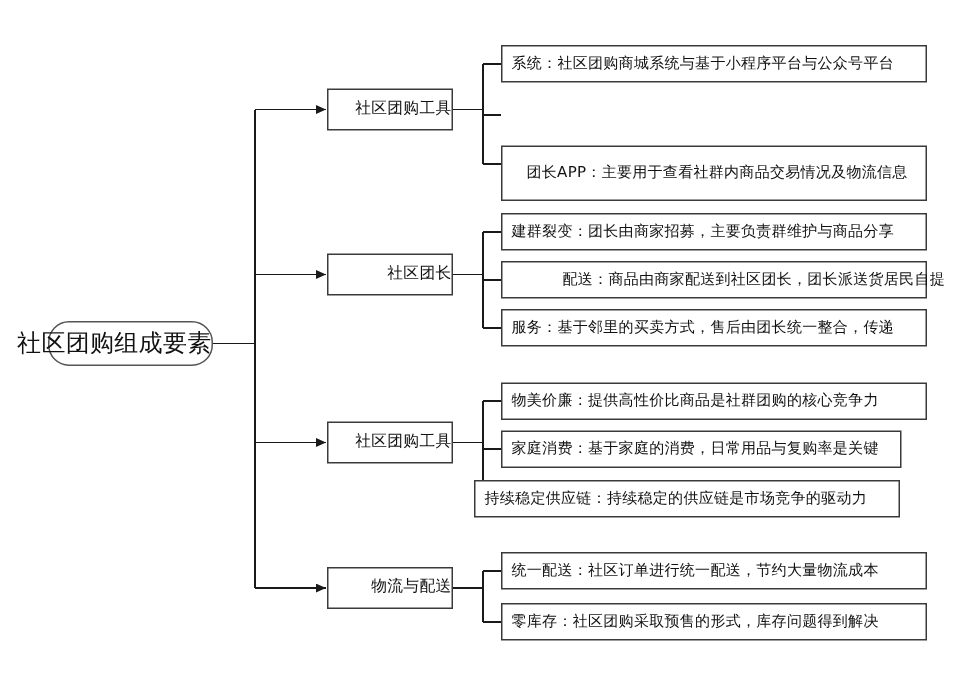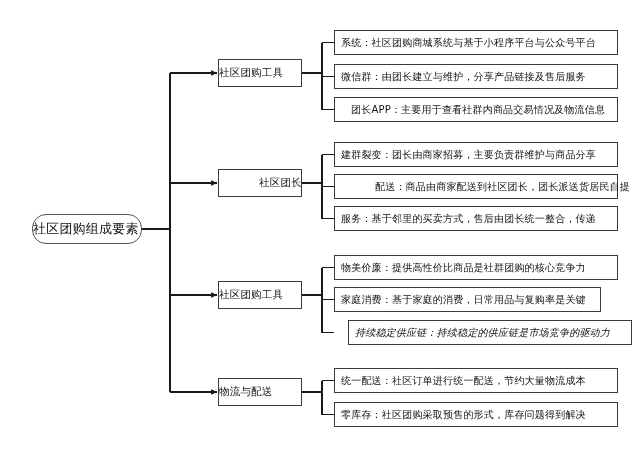--- a/index.html
+++ b/index.html
@@ -26,30 +26,30 @@
     height: 449px;
     pointer-events: none;
   }
   .node {
     position: absolute;
     box-sizing: border-box;
     background: #ffffff;
     border: 1px solid #3a3a3a;
     display: flex;
     align-items: center;
-    justify-content: flex-start;
+    justify-content: flex-end;
     color: #111111;
     line-height: 1.1;
     white-space: nowrap;
     letter-spacing: 0.2px;
   }
   .node.root {
     border-color: #555555;
     border-width: 1px;
-    font-size: 13px;
+    font-size: 16px;
     border-radius: 14px;
   }
   .node.branch {
     font-size: 10.5px;
   }
   .node.leaf {
     font-size: 10px;
     justify-content: flex-start;
     padding: 0 6px;
   }
@@ -110,44 +110,41 @@
   <div class="node branch" style="left:218px; top:281px; width:84px; height:28px;">
     <span class="node-label">社区团购工具</span>
   </div>
   <div class="node branch" style="left:218px; top:378px; width:84px; height:28px;">
     <span class="node-label">物流与配送</span>
   </div>
 
   <div class="node leaf" style="left:334px; top:30px; width:284px; height:25px;">
     <span class="node-label">系统：社区团购商城系统与基于小程序平台与公众号平台</span>
   </div>
-  <div class="node leaf" style="left:334px; top:64px; width:284px; height:25px;">
-    <span class="node-label">微信群：由团长建立与维护，分享产品链接及售后服务</span>
-  </div>
-  <div class="node leaf" style="left:334px; top:97px; width:284px; height:25px;padding-left:16px;">
+  <div class="node leaf" style="left:334px; top:97px; width:284px; height:37px;padding-left:16px;">
     <span class="node-label">团长APP：主要用于查看社群内商品交易情况及物流信息</span>
   </div>
 
   <div class="node leaf" style="left:334px; top:142px; width:284px; height:25px;">
     <span class="node-label">建群裂变：团长由商家招募，主要负责群维护与商品分享</span>
   </div>
   <div class="node leaf" style="left:334px; top:174px; width:284px; height:25px;padding-left:40px;">
     <span class="node-label">配送：商品由商家配送到社区团长，团长派送货居民自提</span>
   </div>
   <div class="node leaf" style="left:334px; top:206px; width:284px; height:25px;">
     <span class="node-label">服务：基于邻里的买卖方式，售后由团长统一整合，传递</span>
   </div>
 
   <div class="node leaf" style="left:334px; top:255px; width:284px; height:25px;">
     <span class="node-label">物美价廉：提供高性价比商品是社群团购的核心竞争力</span>
   </div>
   <div class="node leaf" style="left:334px; top:287px; width:267px; height:25px;">
     <span class="node-label">家庭消费：基于家庭的消费，日常用品与复购率是关键</span>
   </div>
-  <div class="node leaf" style="left:348px; top:320px; width:284px; height:25px;font-style:italic;">
+  <div class="node leaf" style="left:316px; top:320px; width:284px; height:25px;">
     <span class="node-label">持续稳定供应链：持续稳定的供应链是市场竞争的驱动力</span>
   </div>
 
   <div class="node leaf" style="left:334px; top:368px; width:284px; height:25px;">
     <span class="node-label">统一配送：社区订单进行统一配送，节约大量物流成本</span>
   </div>
   <div class="node leaf" style="left:334px; top:402px; width:284px; height:25px;">
     <span class="node-label">零库存：社区团购采取预售的形式，库存问题得到解决</span>
   </div>
 

